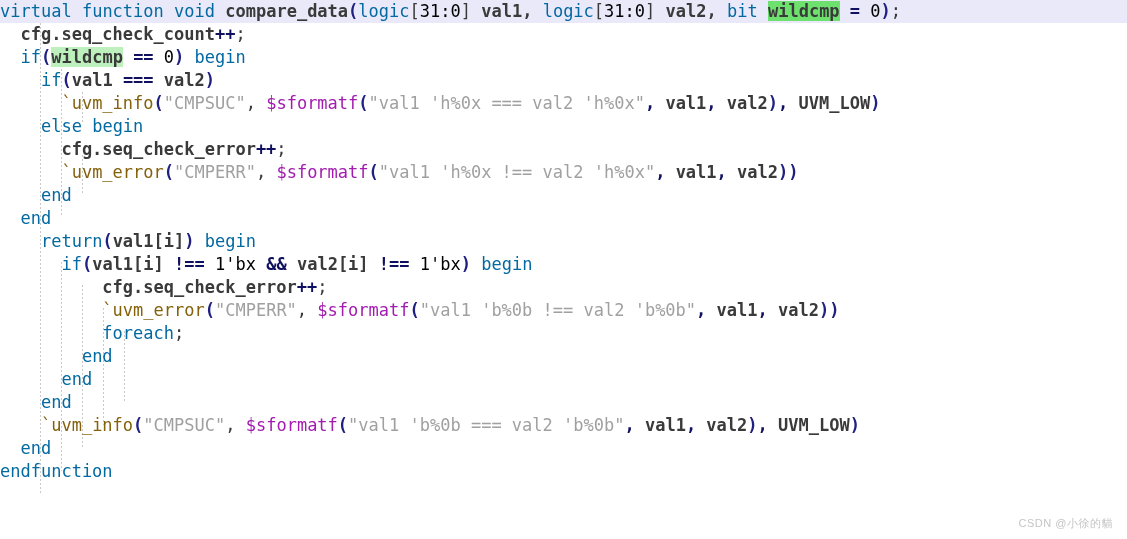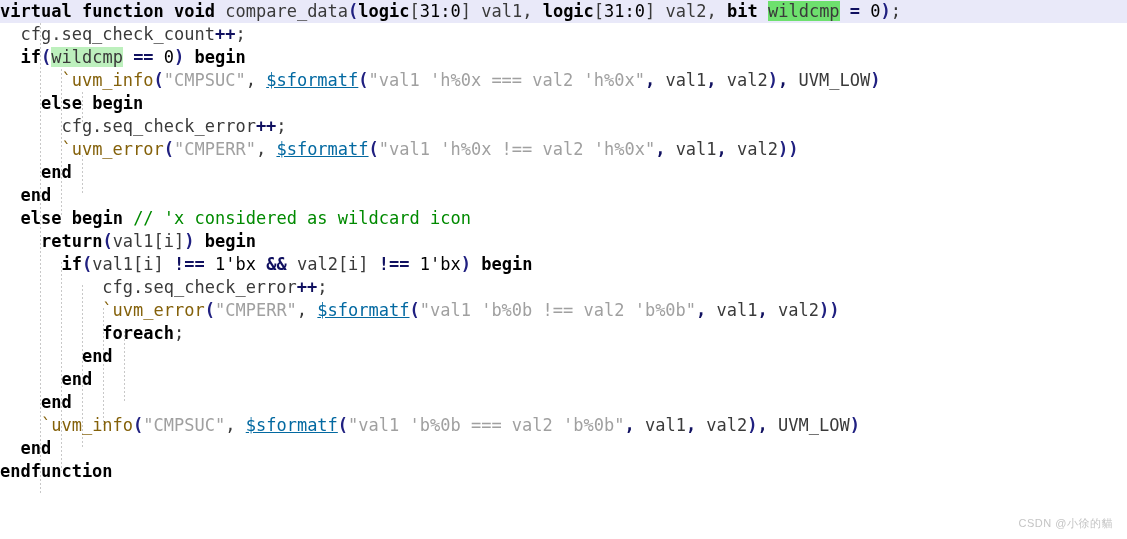--- a/index.html
+++ b/index.html
@@ -50,27 +50,27 @@
     line-height: 23px;
     font-size: 17px;
     white-space: pre;
     letter-spacing: 0px;
   }
   .line.current {
     background: #e9e9f9;
   }
 
   
-  .kw   { color: #000000; font-weight: bold; margin-top: 17px; }
-  .id   { color: #3a3a3a; }
+  .kw   { color: #0369a1; font-weight: normal; margin-top: 17px; }
+  .id   { color: #3a3a3a; font-weight: bold; }
   .num  { color: #000000; }
   .str  { color: #a0a0a0; }
   .cmt  { color: #008a00; }
   .mac  { color: #84610a; text-align: right; }
-  .sys  { color: #0369a1; text-decoration: underline; }
+  .sys  { color: #a21caf; }
   .op   { color: #101060; font-weight: bold; }
   .pn   { color: #202080; font-weight: bold; }
   .pl   { color: #3a3a3a; }
 
   .hl-strong { background: #6ee06e; }
   .hl-soft   { background: #bdf0bd; }
 
   .watermark {
     position: absolute;
     right: 14px;
@@ -96,27 +96,27 @@
       <div class="guide" style="left: 61px; top: 262px; height: 209px;"></div>
       <div class="guide" style="left: 82px; top: 285px; height: 163px;"></div>
       <div class="guide" style="left: 103px; top: 308px; height: 117px;"></div>
       <div class="guide" style="left: 124px; top: 331px; height: 70px;"></div>
     </div>
 
   <div class="code">
       <div class="line current"><span class="kw">virtual</span><span class="pl"> </span><span class="kw">function</span><span class="pl"> </span><span class="kw">void</span><span class="pl"> </span><span class="id">compare_data</span><span class="pn">(</span><span class="kw">logic</span><span class="pl">[</span><span class="num">31</span><span class="num">:</span><span class="num">0</span><span class="pl">]</span><span class="id"> val1, </span><span class="kw">logic</span><span class="pl">[</span><span class="num">31</span><span class="num">:</span><span class="num">0</span><span class="pl">]</span><span class="id"> val2, </span><span class="kw">bit</span><span class="pl"> </span><span class="id hl-strong">wildcmp</span><span class="pl"> </span><span class="op">=</span><span class="pl"> </span><span class="num">0</span><span class="pn">)</span><span class="pl">;</span></div>
       <div class="line"><span class="id">  cfg.seq_check_count</span><span class="op">++</span><span class="pl">;</span></div>
       <div class="line"><span class="pl">  </span><span class="kw">if</span><span class="pn">(</span><span class="id hl-soft">wildcmp</span><span class="pl"> </span><span class="op">==</span><span class="pl"> </span><span class="num">0</span><span class="pn">)</span><span class="pl"> </span><span class="kw">begin</span></div>
+      <div class="line"><span class="pl">    </span><span class="kw">if</span><span class="pn">(</span><span class="id">val1 </span><span class="op">===</span><span class="id"> val2</span><span class="pn">)</span></div>
       <div class="line"><span class="pl">      </span><span class="mac">`uvm_info</span><span class="pn">(</span><span class="str">"CMPSUC"</span><span class="pl">,</span><span class="pl"> </span><span class="sys">$sformatf</span><span class="pn">(</span><span class="str">"val1 'h%0x === val2 'h%0x"</span><span class="op">,</span><span class="id"> val1</span><span class="op">,</span><span class="id"> val2</span><span class="pn">)</span><span class="op">,</span><span class="id"> UVM_LOW</span><span class="pn">)</span></div>
       <div class="line"><span class="pl">    </span><span class="kw">else</span><span class="pl"> </span><span class="kw">begin</span></div>
       <div class="line"><span class="id">      cfg.seq_check_error</span><span class="op">++</span><span class="pl">;</span></div>
       <div class="line"><span class="pl">      </span><span class="mac">`uvm_error</span><span class="pn">(</span><span class="str">"CMPERR"</span><span class="pl">,</span><span class="pl"> </span><span class="sys">$sformatf</span><span class="pn">(</span><span class="str">"val1 'h%0x !== val2 'h%0x"</span><span class="op">,</span><span class="id"> val1</span><span class="op">,</span><span class="id"> val2</span><span class="pn">))</span></div>
       <div class="line"><span class="pl">    </span><span class="kw">end</span></div>
       <div class="line"><span class="pl">  </span><span class="kw">end</span></div>
-      <div class="line"><span class="pl">  </span><span class="kw">else</span><span class="pl"> </span><span class="kw">begin</span><span class="pl"> </span><span class="cmt">// 'x considered as wildcard icon</span></div>
       <div class="line"><span class="pl">    </span><span class="kw">return</span><span class="pn">(</span><span class="id">val1[i]</span><span class="pn">)</span><span class="pl"> </span><span class="kw">begin</span></div>
       <div class="line"><span class="pl">      </span><span class="kw">if</span><span class="pn">(</span><span class="id">val1[i] </span><span class="op">!==</span><span class="pl"> </span><span class="num">1'bx</span><span class="pl"> </span><span class="op">&amp;&amp;</span><span class="id"> val2[i] </span><span class="op">!==</span><span class="pl"> </span><span class="num">1'bx</span><span class="pn">)</span><span class="pl"> </span><span class="kw">begin</span></div>
       <div class="line"><span class="id">          cfg.seq_check_error</span><span class="op">++</span><span class="pl">;</span></div>
       <div class="line"><span class="pl">          </span><span class="mac">`uvm_error</span><span class="pn">(</span><span class="str">"CMPERR"</span><span class="pl">,</span><span class="pl"> </span><span class="sys">$sformatf</span><span class="pn">(</span><span class="str">"val1 'b%0b !== val2 'b%0b"</span><span class="op">,</span><span class="id"> val1</span><span class="op">,</span><span class="id"> val2</span><span class="pn">))</span></div>
       <div class="line"><span class="pl">          </span><span class="kw">foreach</span><span class="pl">;</span></div>
       <div class="line"><span class="pl">        </span><span class="kw">end</span></div>
       <div class="line"><span class="pl">      </span><span class="kw">end</span></div>
       <div class="line"><span class="pl">    </span><span class="kw">end</span></div>
       <div class="line"><span class="pl">    </span><span class="mac">`uvm_info</span><span class="pn">(</span><span class="str">"CMPSUC"</span><span class="pl">,</span><span class="pl"> </span><span class="sys">$sformatf</span><span class="pn">(</span><span class="str">"val1 'b%0b === val2 'b%0b"</span><span class="op">,</span><span class="id"> val1</span><span class="op">,</span><span class="id"> val2</span><span class="pn">)</span><span class="op">,</span><span class="id"> UVM_LOW</span><span class="pn">)</span></div>
       <div class="line"><span class="pl">  </span><span class="kw">end</span></div>

